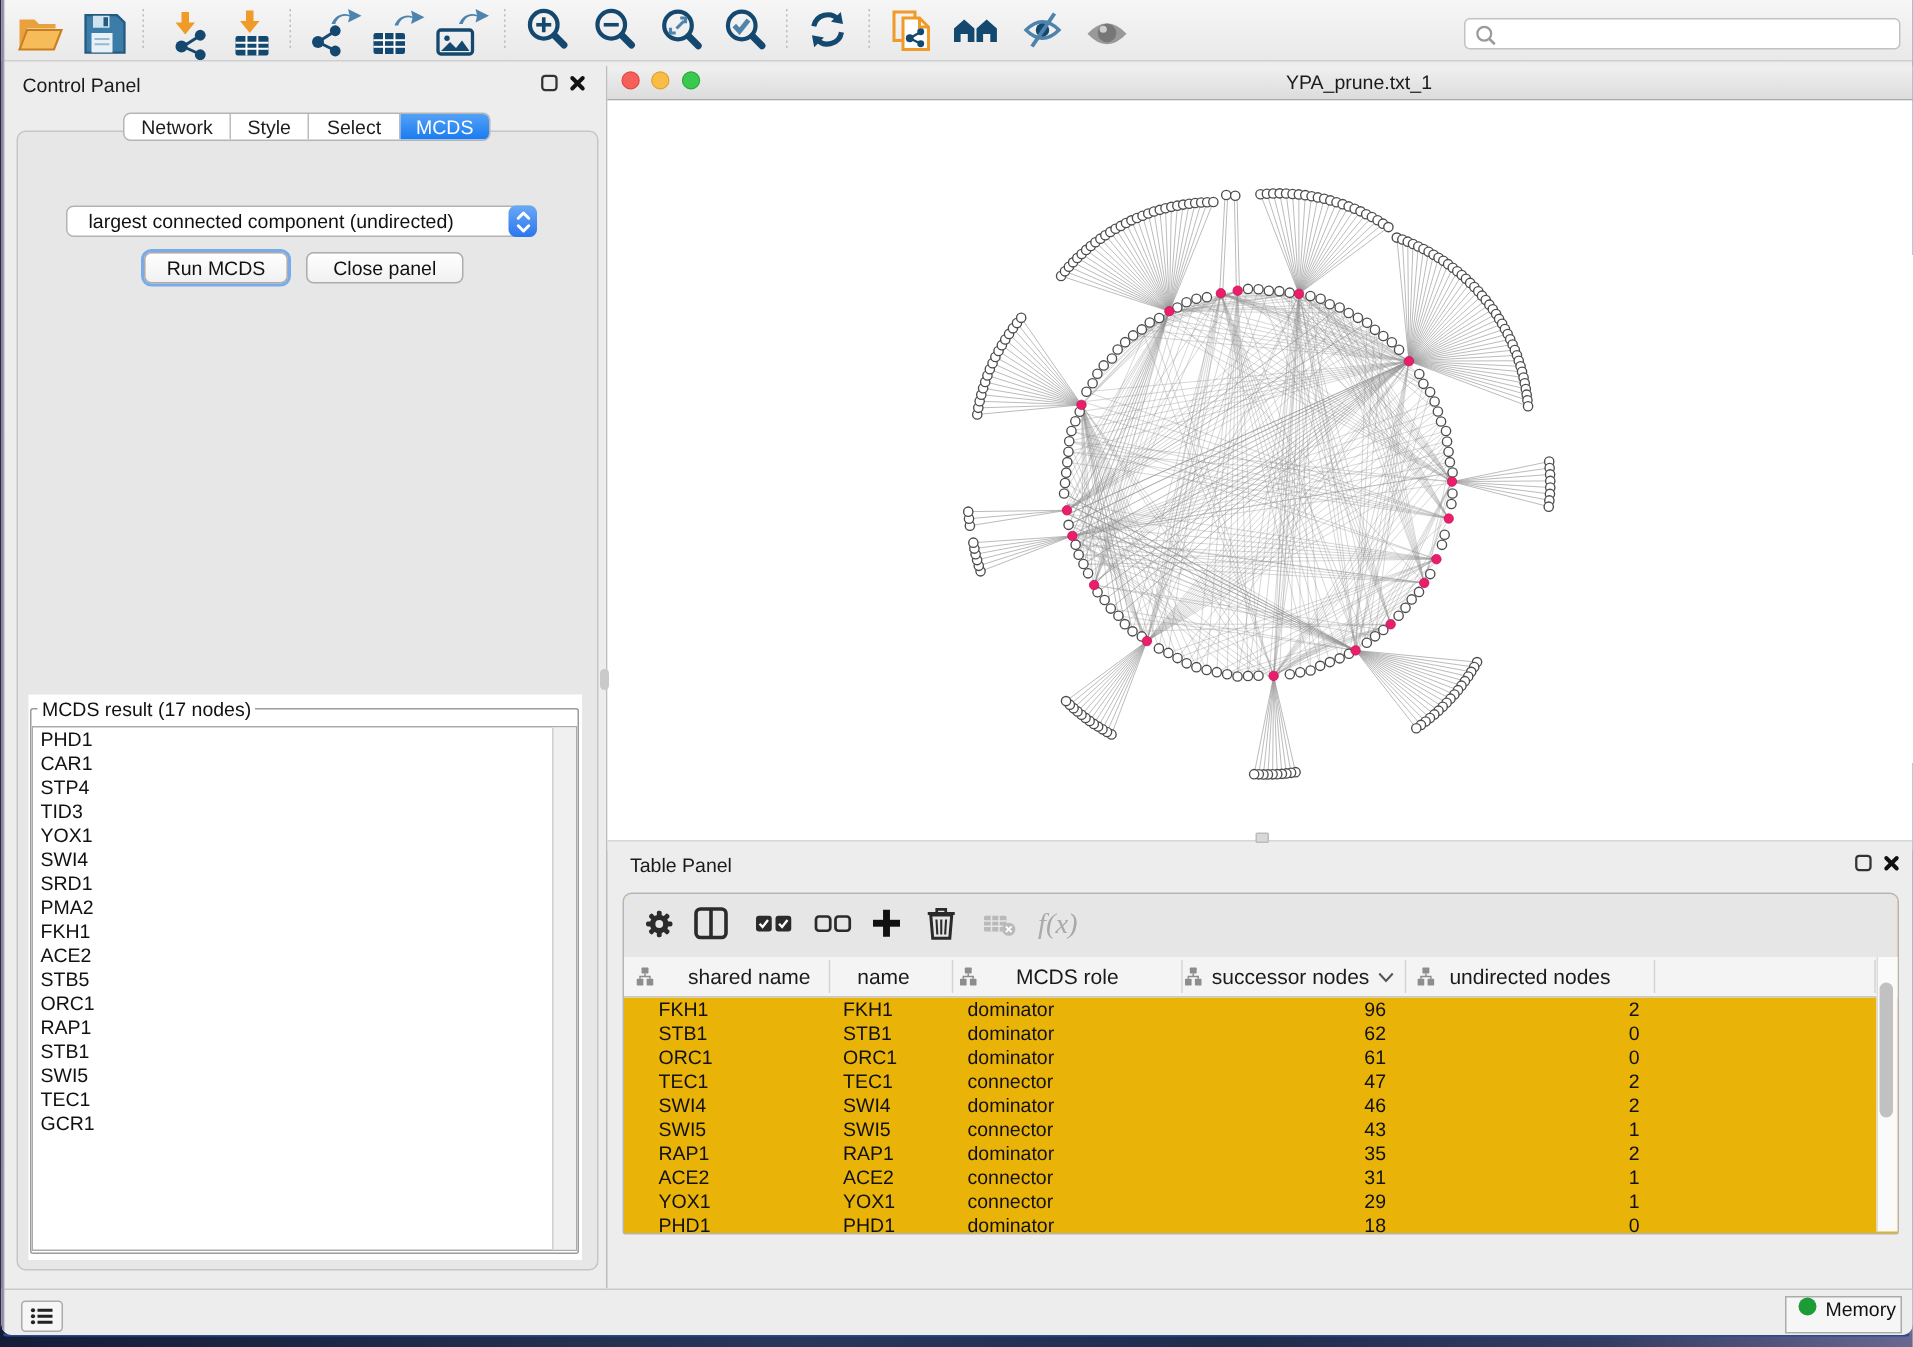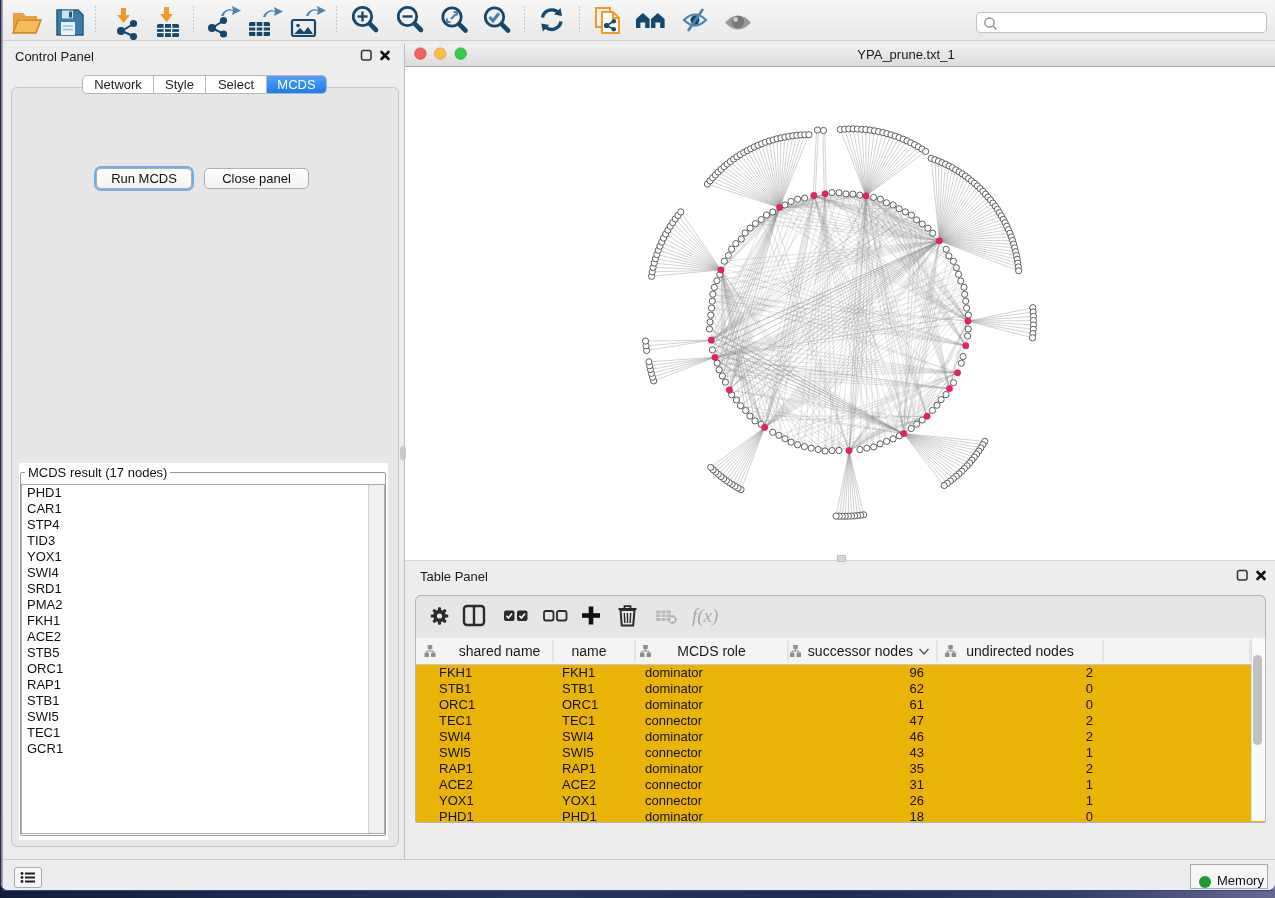--- a/index.html
+++ b/index.html
@@ -47,21 +47,21 @@
       border-bottom:1px solid #c9c9c9;font-size:14px;color:#1a1a1a}
   .trows{position:absolute;left:0;top:69px;width:100%;height:155px;font-size:13px;color:#111}
   .cell{position:absolute;white-space:nowrap}
   .btabs{position:absolute;top:833px;left:660px;display:flex;height:20px;border:1px solid #bcbcbc;border-radius:6px;
      background:#fff;font-size:13px;color:#1c1c1c;align-items:center;overflow:hidden}
   .btabs div{height:100%;display:flex;align-items:center;justify-content:center;border-right:1px solid #c6c6c6}
   .btabs div:last-child{border-right:none}
   .btabs .on{background:linear-gradient(#55a0f4,#1d79ef);color:#fff}
   .statusbar{position:absolute;left:0;top:859px;width:100%;height:31px;background:#ededed;border-top:1px solid #c9c9c9}
   .membtn{position:absolute;left:1189px;top:864px;width:76px;height:23px;background:#f6f6f6;border:1px solid #ababab;
-      font-size:13px;color:#111;display:flex;align-items:flex-end}
+      font-size:13px;color:#111;display:flex;align-items:flex-start}
   .listbtn{position:absolute;left:13px;top:867px;width:26px;height:19px;background:#f6f6f6;border:1px solid #ababab;border-radius:3px}
   .ltrim{position:absolute;left:0;top:0;width:2px;height:890px;background:linear-gradient(90deg,#7d718d,#b4aec0)}
 </style>
 </head>
 <body>
 <div class="abs" style="left:0;top:885px;width:1275px;height:13px;background:linear-gradient(90deg,#141d38,#1c2848 18%,#27375a 42%,#1e2c4e 65%,#333d62 84%,#686890)"></div>
 <div class="abs" style="left:2px;top:889px;width:1271px;height:2px;background:#2c4a8e;border-radius:0 0 3px 3px"></div>
 <div class="win">
 
   <div class="tb">
@@ -177,20 +177,31 @@
         <line x1="21.5" y1="4" x2="28.5" y2="11"></line>
         <line x1="28.5" y1="4" x2="21.5" y2="11"></line>
       </g>
     </svg>
   <div class="innerpanel"></div>
   <div class="seg" style="left:81px;top:75px">
     <div style="width:70px">Network</div>
       <div style="width:51px">Style</div>
       <div style="width:60px">Select</div>
       <div class="on" style="width:59px">MCDS</div>
+  </div>
+  <div class="abs" style="left:43px;top:137px;width:312px;height:19px;background:#fff;border:1px solid #b3b3b3;border-radius:5px">
+    <div class="abs" style="left:14px;top:0;width:299px;height:19px;font-size:13px;color:#111;display:flex;align-items:center">largest connected component (undirected)</div>
+    <div class="abs" style="right:-1px;top:-1px;width:19px;height:21px;border-radius:5px;background:linear-gradient(#6aa9f5,#2a76ee)">
+        <svg class="abs" style="left:3.5px;top:2.5px" width="12" height="16">
+          <g fill="none" stroke="#fff" stroke-width="2" stroke-linecap="round" stroke-linejoin="round">
+            <path d="M2.5 5.5L6 2l3.5 3.5"></path>
+            <path d="M2.5 10.5L6 14l3.5-3.5"></path>
+          </g>
+        </svg>
+      </div>
   </div>
   <div class="btn focusring" style="left:95px;top:168px;width:94px">Run MCDS</div>
   <div class="btn" style="left:203px;top:168px;width:103px">Close panel</div>
   <div class="mcdswhite"></div>
   <div class="fset">
       <span class="fleg">MCDS result (17 nodes)</span>
     <div class="mcdslist">
       <div style="padding:0 0 0 5px">PHD1<br>CAR1<br>STP4<br>TID3<br>YOX1<br>SWI4<br>SRD1<br>PMA2<br>FKH1<br>ACE2<br>STB5<br>ORC1<br>RAP1<br>STB1<br>SWI5<br>TEC1<br>GCR1</div>
       <div class="scrollstrip"></div>
     </div>
@@ -636,21 +647,21 @@
         <div class="cell" style="left:408px;top:96px;width:100px;text-align:right;height:16px;line-height:16px">35</div>
         <div class="cell" style="left:577px;top:96px;width:100px;text-align:right;height:16px;line-height:16px">2</div>
         <div class="cell" style="left:23px;top:112px;height:16px;line-height:16px">ACE2</div>
         <div class="cell" style="left:146px;top:112px;height:16px;line-height:16px">ACE2</div>
         <div class="cell" style="left:229px;top:112px;height:16px;line-height:16px">connector</div>
         <div class="cell" style="left:408px;top:112px;width:100px;text-align:right;height:16px;line-height:16px">31</div>
         <div class="cell" style="left:577px;top:112px;width:100px;text-align:right;height:16px;line-height:16px">1</div>
         <div class="cell" style="left:23px;top:128px;height:16px;line-height:16px">YOX1</div>
         <div class="cell" style="left:146px;top:128px;height:16px;line-height:16px">YOX1</div>
         <div class="cell" style="left:229px;top:128px;height:16px;line-height:16px">connector</div>
-        <div class="cell" style="left:408px;top:128px;width:100px;text-align:right;height:16px;line-height:16px">26</div>
+        <div class="cell" style="left:408px;top:128px;width:100px;text-align:right;height:16px;line-height:16px">29</div>
         <div class="cell" style="left:577px;top:128px;width:100px;text-align:right;height:16px;line-height:16px">1</div>
         <div class="cell" style="left:23px;top:144px;height:16px;line-height:16px">PHD1</div>
         <div class="cell" style="left:146px;top:144px;height:16px;line-height:16px">PHD1</div>
         <div class="cell" style="left:229px;top:144px;height:16px;line-height:16px">dominator</div>
         <div class="cell" style="left:408px;top:144px;width:100px;text-align:right;height:16px;line-height:16px">18</div>
         <div class="cell" style="left:577px;top:144px;width:100px;text-align:right;height:16px;line-height:16px">0</div>
       </div>
     <div class="abs" style="left:834.5px;top:42px;width:13.5px;height:183px;background:#fafafa;border-left:1px solid #dcdcdc"></div>
       <div class="abs" style="left:836.5px;top:59px;width:9px;height:90px;background:#c1c1c1;border-radius:5px"></div>
   </div>

